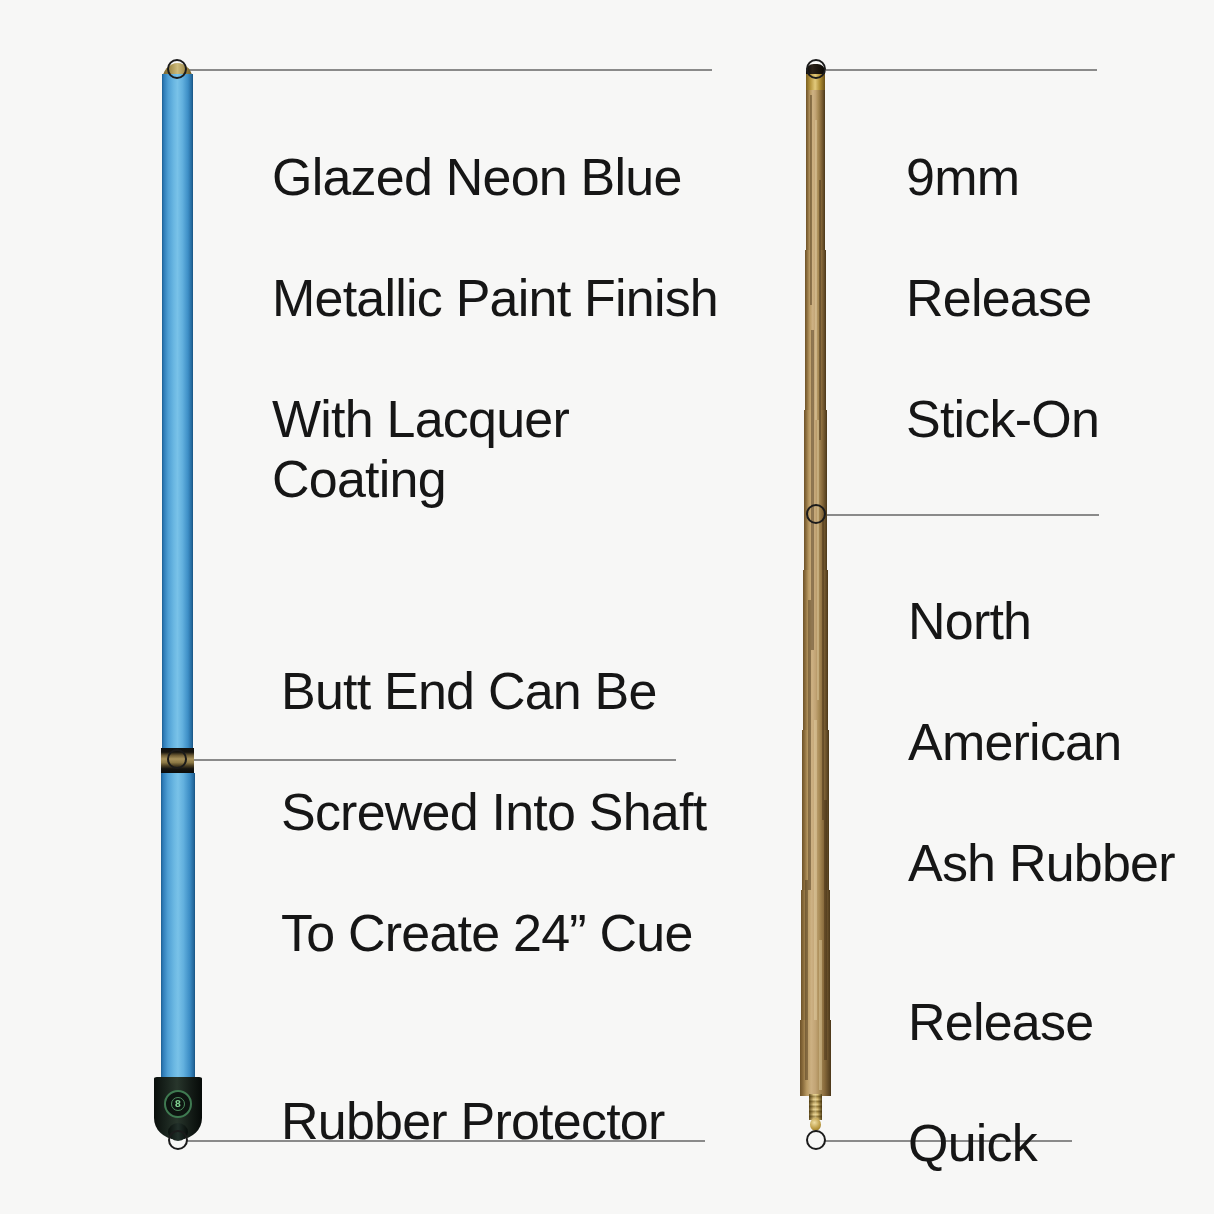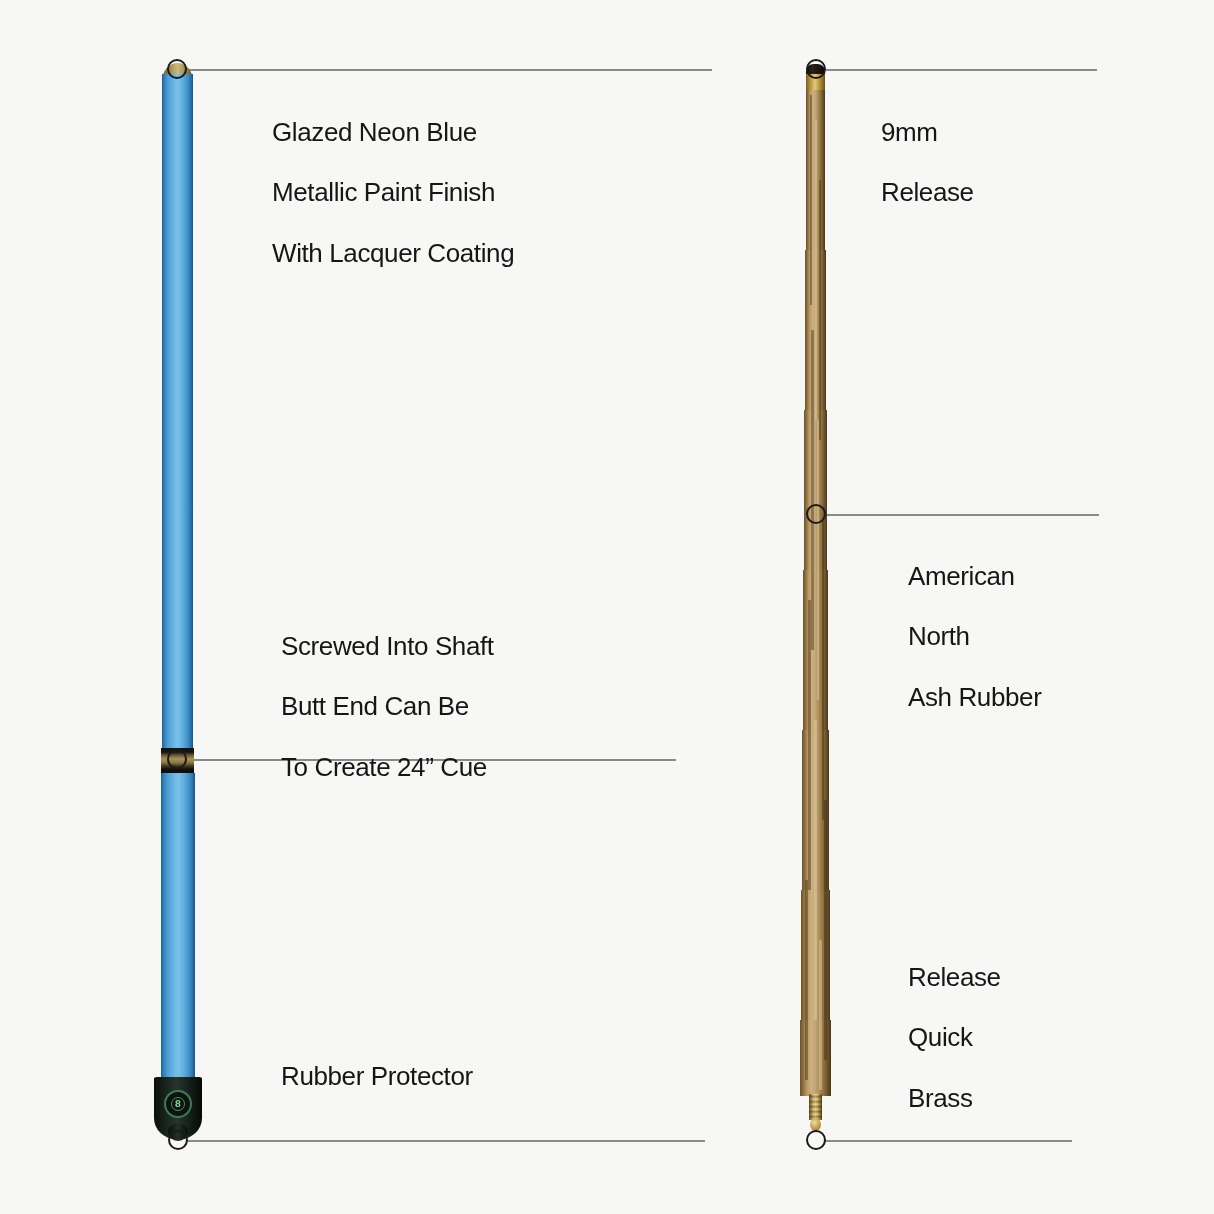--- a/index.html
+++ b/index.html
@@ -35,21 +35,21 @@
     border-radius: 50%;
     background: transparent;
     box-sizing: border-box;
     z-index: 30;
   }
 
   
   .callout {
     position: absolute;
     color: #161616;
-    font-size: 26px;
+    font-size: 52px;
     line-height: 1.16;
     letter-spacing: -0.015em;
     font-weight: 400;
     white-space: pre-line;
   }
   .callout .cl-line { display: block; }
 
   
   #blue-butt {
     position: absolute;
@@ -248,37 +248,38 @@
   <div class="marker" style="left:806px; top:504px;"></div>
   <div class="marker" style="left:806px; top:1130px;"></div>
 
   <div class="callout" style="left:272px; top:87px; width:470px;">
     <span class="cl-line">Glazed Neon Blue</span>
     <span class="cl-line">Metallic Paint Finish</span>
     <span class="cl-line">With Lacquer Coating</span>
   </div>
 
   <div class="callout" style="left:281px; top:601px; width:430px;">
+    <span class="cl-line">Butt End Can Be</span>
     <span class="cl-line">Screwed Into Shaft</span>
-    <span class="cl-line">Butt End Can Be</span>
     <span class="cl-line">To Create 24” Cue</span>
   </div>
 
   <div class="callout" style="left:281px; top:1031px; width:440px;">
     <span class="cl-line">Rubber Protector</span>
   </div>
 
-  <div class="callout" style="left:881px; top:87px; width:290px;">
+  <div class="callout" style="left:906px; top:87px; width:290px;">
     <span class="cl-line">9mm</span>
     <span class="cl-line">Release</span>
+    <span class="cl-line">Stick-On</span>
   </div>
 
   <div class="callout" style="left:908px; top:531px; width:290px;">
+    <span class="cl-line">North</span>
     <span class="cl-line">American</span>
-    <span class="cl-line">North</span>
     <span class="cl-line">Ash Rubber</span>
   </div>
 
   <div class="callout" style="left:908px; top:932px; width:290px;">
     <span class="cl-line">Release</span>
     <span class="cl-line">Quick</span>
     <span class="cl-line">Brass</span>
     
   </div>
 

